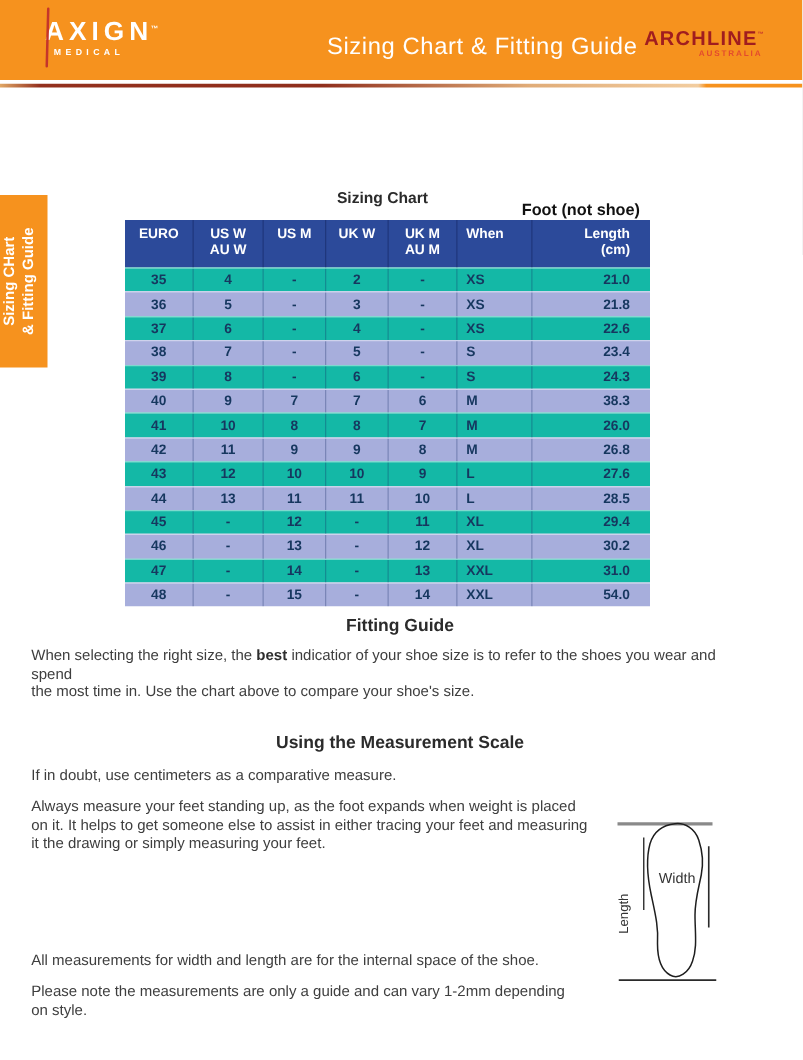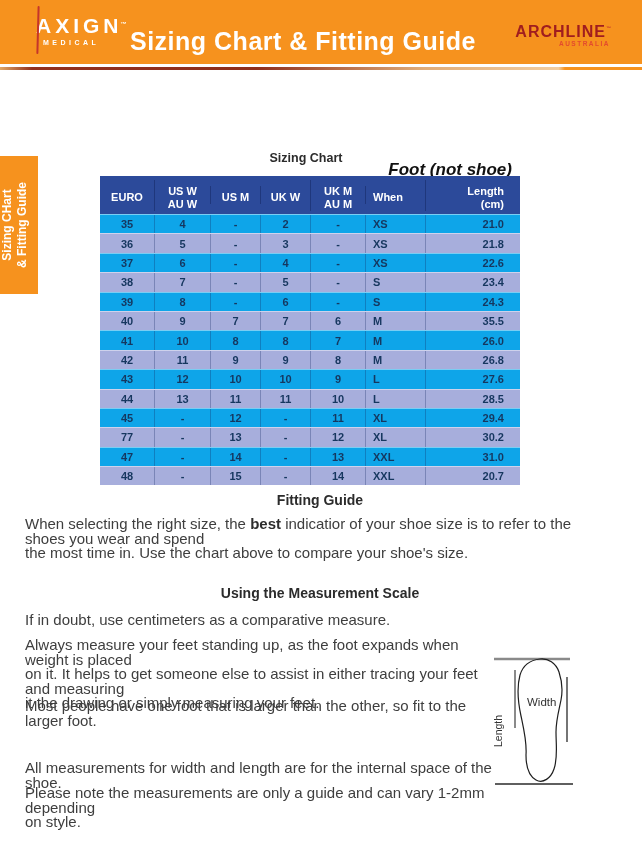--- a/index.html
+++ b/index.html
@@ -7,54 +7,54 @@
     position:relative;width:642px;height:848px;background:#ffffff;
     font-family:"Liberation Sans", sans-serif;overflow:hidden;margin:0 auto;
   }
   
   .header{position:absolute;left:0;top:0;width:642px;height:64px;background:#F6921E;}
   .axign{position:absolute;left:36px;top:15px;color:#fff;}
   .axign-name{font-size:21px;font-weight:bold;letter-spacing:4px;line-height:22px;}
   .axign-tm{font-size:6px;vertical-align:top;position:relative;top:-2px;left:-2px;}
   .axign-sub{font-size:7px;font-weight:bold;letter-spacing:3.5px;margin-top:2px;margin-left:7px;}
   .axign-line{position:absolute;left:37px;top:6px;width:2px;height:48px;background:#C5352B;border-radius:2px;transform:rotate(1.5deg);}
-  .page-title{position:absolute;left:130px;top:27px;width:380px;text-align:left;
-    color:#ffffff;font-size:25px;font-weight:bold;letter-spacing:0.5px;}
+  .page-title{position:absolute;left:130px;top:27px;width:380px;text-align:right;
+    color:#ffffff;font-size:19px;font-weight:normal;letter-spacing:0.5px;}
   .archline{position:absolute;right:30px;top:23px;text-align:right;}
   .archline-name{font-size:16px;font-weight:bold;color:#A01D1F;letter-spacing:1px;line-height:17px;}
   .archline-tm{font-size:5px;vertical-align:top;position:relative;top:-3px;color:#C5352B;}
   .archline-sub{font-size:6.5px;font-weight:bold;color:#E34A2E;letter-spacing:1.5px;margin-top:0;margin-right:2px;}
   .divider{position:absolute;left:0;top:67px;width:642px;height:3px;
     background:linear-gradient(90deg,#E0A766 0%,#93301E 5%,#8F2E1C 40%,#E0AC78 66%,#F2CDA0 87%,#F6921E 88%,#F6921E 100%);}
   
   .side-tab{position:absolute;left:0;top:156px;width:38px;height:138px;background:#F6921E;}
   .side-tab-inner{position:absolute;left:-50px;top:50px;width:138px;height:38px;
     transform:rotate(-90deg);text-align:center;color:#fff;font-size:12px;font-weight:bold;line-height:15px;}
   
   .table-title{position:absolute;left:100px;top:151px;width:412px;text-align:center;
     font-size:12.5px;font-weight:bold;color:#2b2b2b;}
   .foot-label{position:absolute;left:330px;top:160px;width:182px;text-align:right;
-    font-size:17px;font-weight:bold;color:#111;font-style:italic;}
+    font-size:13px;font-weight:bold;color:#111;}
   .sizing-table{position:absolute;left:100px;top:176px;width:420px;font-weight:bold;}
-  .t-head{display:flex;height:38px;background:#2C4A9A;color:#ffffff;font-size:11px;line-height:13px;align-items:center;}
+  .t-head{display:flex;height:38px;background:#2C4A9A;color:#ffffff;font-size:11px;line-height:13px;}
   .h-cell{box-sizing:border-box;padding-top:5px;text-align:center;white-space:pre-line;}
   .h-cell + .h-cell{border-left:1px solid rgba(10,20,70,0.35);}
   .t-row{display:flex;height:18.4px;font-size:11px;color:#16375F;border-top:1px solid rgba(255,255,255,0.45);}
-  .t-row.mid{background:#0ea5e9;}
+  .t-row.mid{background:#14b8a6;}
   .t-row.light{background:#A7AEDC;}
   .t-cell{box-sizing:border-box;display:flex;align-items:center;justify-content:center;}
   .t-cell + .t-cell{border-left:1px solid rgba(20,40,100,0.30);}
   .col0{width:54px;} .col1{width:56px;} .col2{width:50px;} .col3{width:50px;}
   .col4{width:55px;} .col5{width:60px;} .col6{width:95px;}
   .t-cell.col5,.h-cell.col5{justify-content:flex-start;text-align:left;padding-left:7px;}
   .t-cell.col6,.h-cell.col6{justify-content:flex-end;text-align:right;padding-right:16px;}
   
   .heading{position:absolute;left:20px;width:600px;text-align:center;
     font-size:14px;font-weight:bold;color:#2b2b2b;}
-  .para{position:absolute;left:25px;width:580px;font-size:15px;line-height:14.5px;
+  .para{position:absolute;left:25px;width:580px;font-size:12px;line-height:14.5px;
     color:#3e3e3e;white-space:pre-line;}
   .para b{color:#2d2d2d;}
   
   .diagram{position:absolute;left:490px;top:650px;width:150px;height:148px;}
 </style>
 </head>
 <body>
 
 <div class="page">
 
@@ -141,21 +141,21 @@
           <div class="t-cell col5">S</div>
           <div class="t-cell col6">24.3</div>
         </div>
         <div class="t-row light">
           <div class="t-cell col0">40</div>
           <div class="t-cell col1">9</div>
           <div class="t-cell col2">7</div>
           <div class="t-cell col3">7</div>
           <div class="t-cell col4">6</div>
           <div class="t-cell col5">M</div>
-          <div class="t-cell col6">35.5</div>
+          <div class="t-cell col6">38.3</div>
         </div>
         <div class="t-row mid">
           <div class="t-cell col0">41</div>
           <div class="t-cell col1">10</div>
           <div class="t-cell col2">8</div>
           <div class="t-cell col3">8</div>
           <div class="t-cell col4">7</div>
           <div class="t-cell col5">M</div>
           <div class="t-cell col6">26.0</div>
         </div>
@@ -189,21 +189,21 @@
         <div class="t-row mid">
           <div class="t-cell col0">45</div>
           <div class="t-cell col1">-</div>
           <div class="t-cell col2">12</div>
           <div class="t-cell col3">-</div>
           <div class="t-cell col4">11</div>
           <div class="t-cell col5">XL</div>
           <div class="t-cell col6">29.4</div>
         </div>
         <div class="t-row light">
-          <div class="t-cell col0">77</div>
+          <div class="t-cell col0">46</div>
           <div class="t-cell col1">-</div>
           <div class="t-cell col2">13</div>
           <div class="t-cell col3">-</div>
           <div class="t-cell col4">12</div>
           <div class="t-cell col5">XL</div>
           <div class="t-cell col6">30.2</div>
         </div>
         <div class="t-row mid">
           <div class="t-cell col0">47</div>
           <div class="t-cell col1">-</div>
@@ -213,35 +213,34 @@
           <div class="t-cell col5">XXL</div>
           <div class="t-cell col6">31.0</div>
         </div>
         <div class="t-row light">
           <div class="t-cell col0">48</div>
           <div class="t-cell col1">-</div>
           <div class="t-cell col2">15</div>
           <div class="t-cell col3">-</div>
           <div class="t-cell col4">14</div>
           <div class="t-cell col5">XXL</div>
-          <div class="t-cell col6">20.7</div>
+          <div class="t-cell col6">54.0</div>
         </div>
       </div>
   </div>
 
   <div class="heading" style="top:492px;">Fitting Guide</div>
   <div class="para" style="top:517px;"><span>When selecting the right size, the </span><b>best</b><span> indicatior of your shoe size is to refer to the shoes you wear and spend
 the most time in. Use the chart above to compare your shoe's size.</span></div>
 
   <div class="heading" style="top:585px;">Using the Measurement Scale</div>
   <div class="para" style="top:613px;">If in doubt, use centimeters as a comparative measure.</div>
   <div class="para" style="top:638px;width:470px;">Always measure your feet standing up, as the foot expands when weight is placed
 on it. It helps to get someone else to assist in either tracing your feet and measuring
 it the drawing or simply measuring your feet.</div>
-  <div class="para" style="top:699px;width:470px;">Most people have one foot that is larger than the other, so fit to the larger foot.</div>
   <div class="para" style="top:761px;width:470px;">All measurements for width and length are for the internal space of the shoe.</div>
   <div class="para" style="top:786px;width:470px;">Please note the measurements are only a guide and can vary 1-2mm depending
 on style.</div>
 
   <svg class="diagram" viewBox="0 0 150 148">
     <line x1="4" y1="9" x2="80" y2="9" stroke="#8a8a8a" stroke-width="2.6"></line>
     <line x1="5" y1="134" x2="83" y2="134" stroke="#2a2a2a" stroke-width="1.4"></line>
     <path d="M50,9 C58,8 66,13 69,22 C72,31 73,40 71,50 C69,60 66,70 66,82 C66,96 68,108 64,119 C61,128 53,134 46,130 C39,126 36,116 36,105 C37,92 34,80 31,66 C28,52 27,36 30,25 C33,15 41,10 50,9 Z" fill="none" stroke="#1e1e1e" stroke-width="1.2"></path>
     <line x1="25" y1="20" x2="25" y2="78" stroke="#2a2a2a" stroke-width="1.1"></line>
     <line x1="77" y1="27" x2="77" y2="92" stroke="#2a2a2a" stroke-width="1.3"></line>

